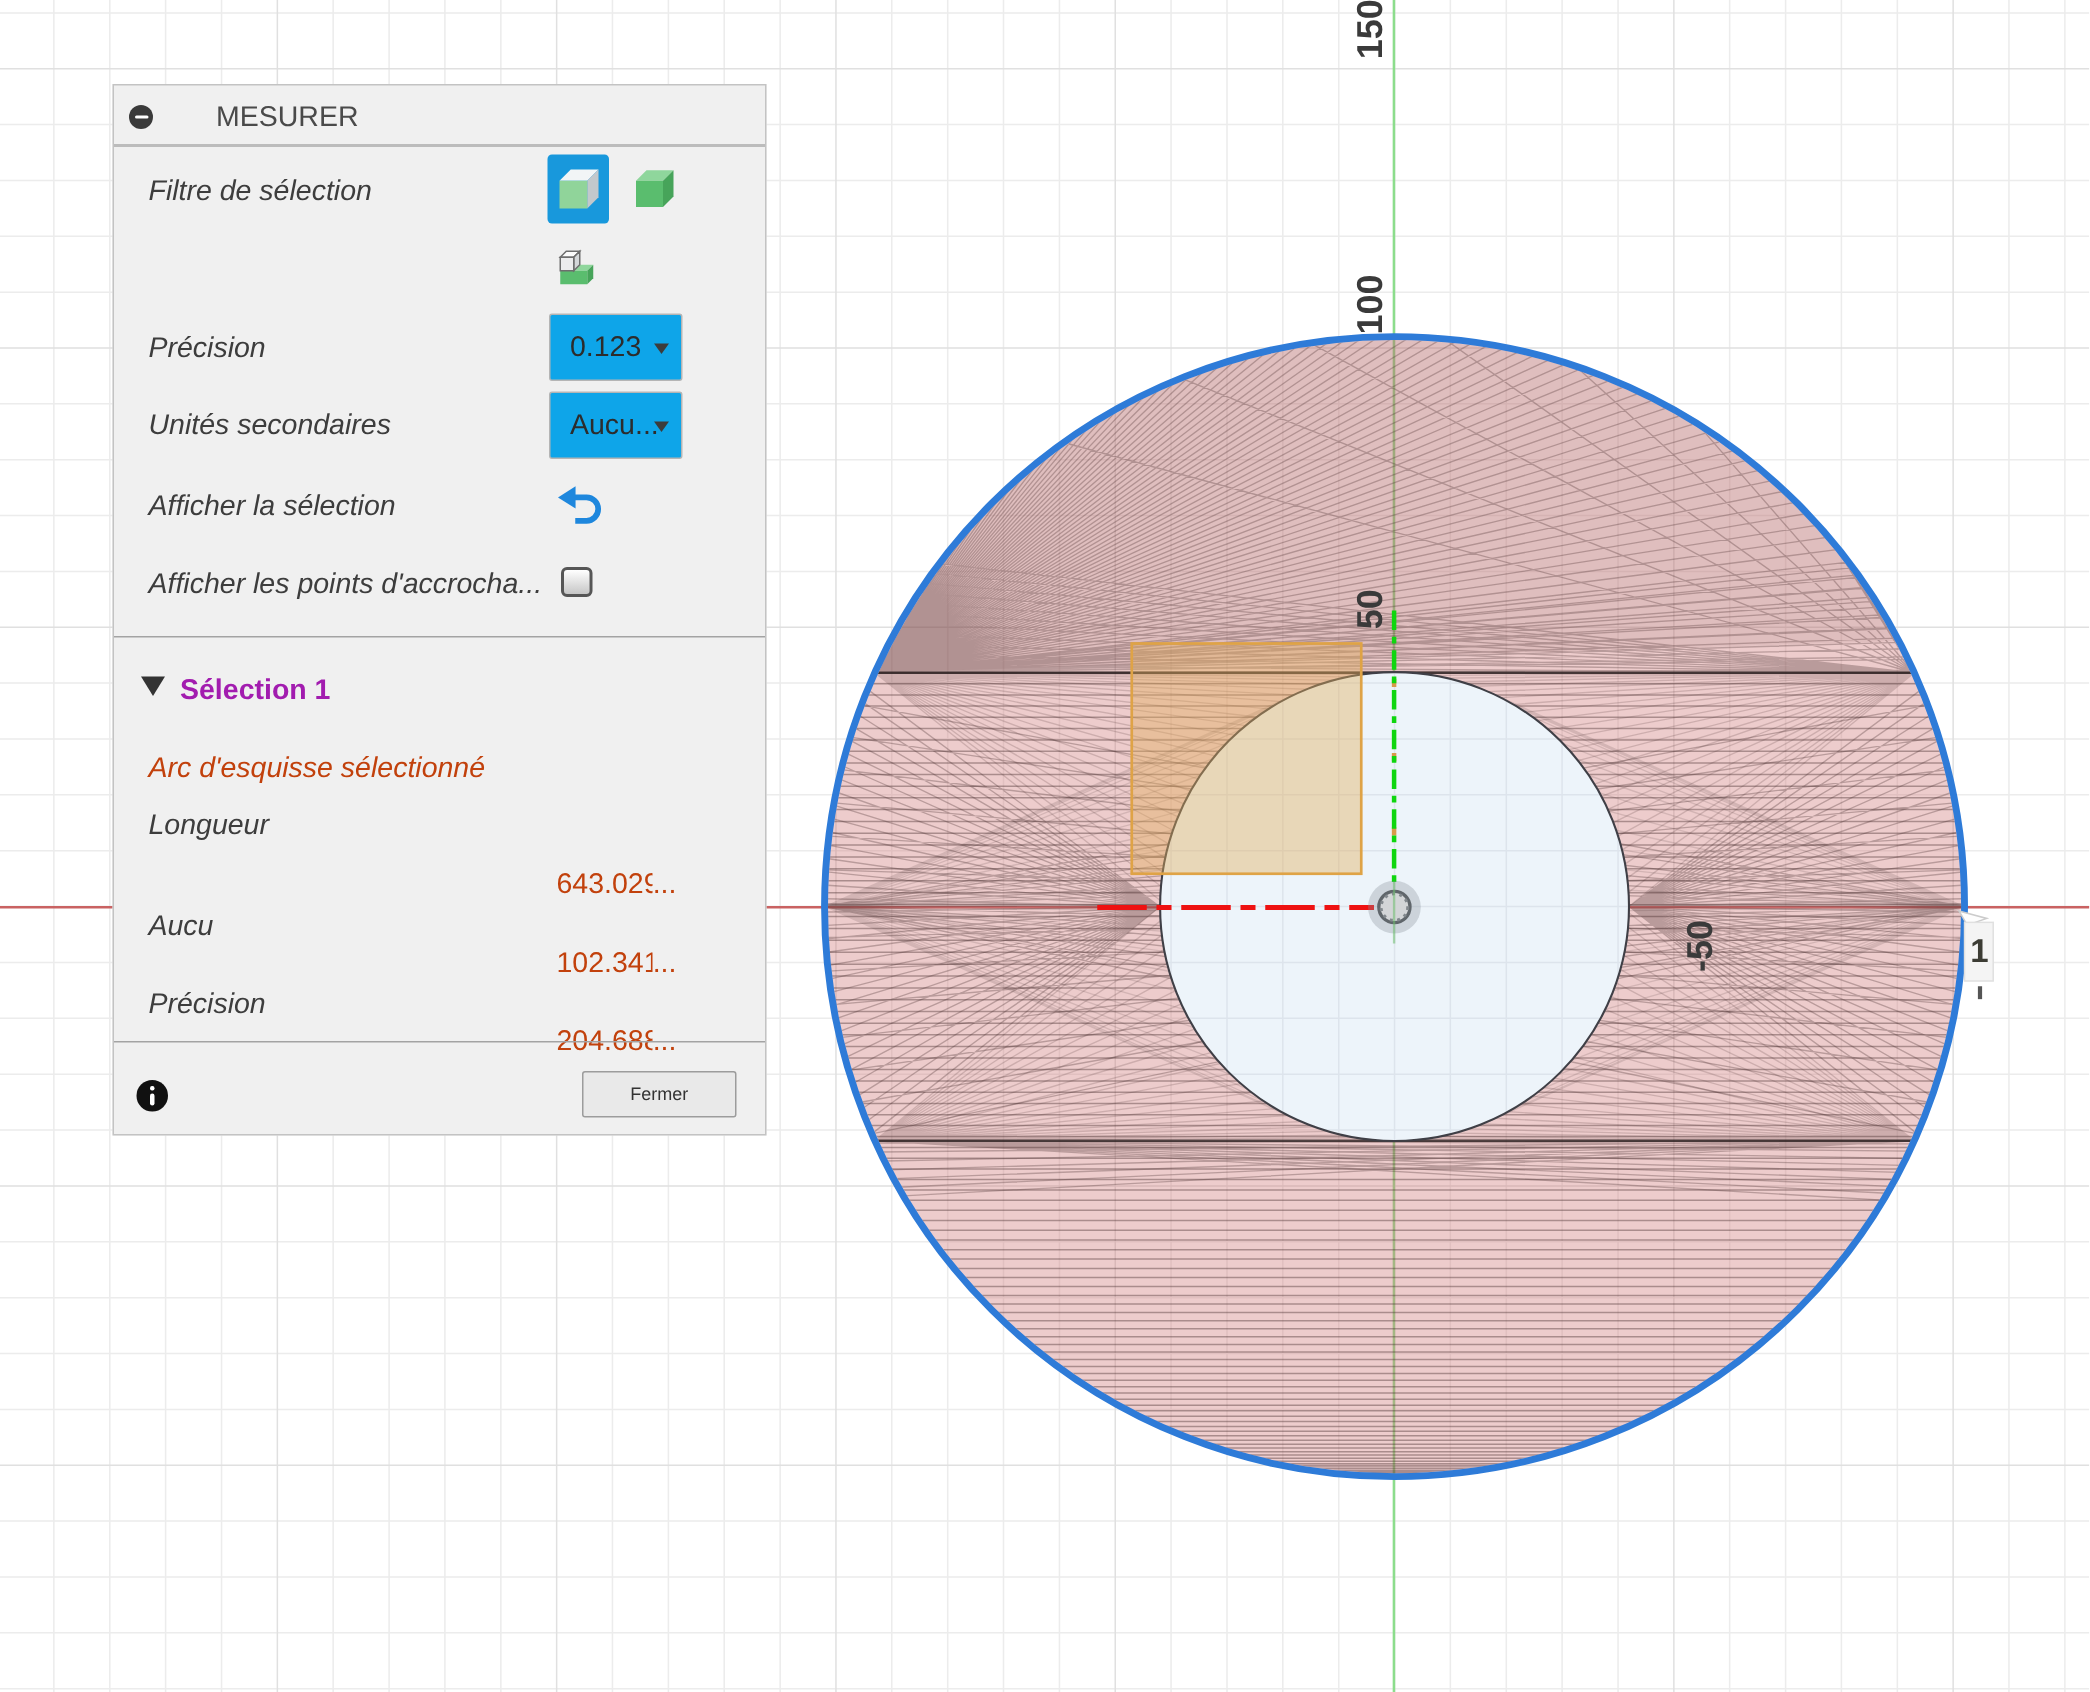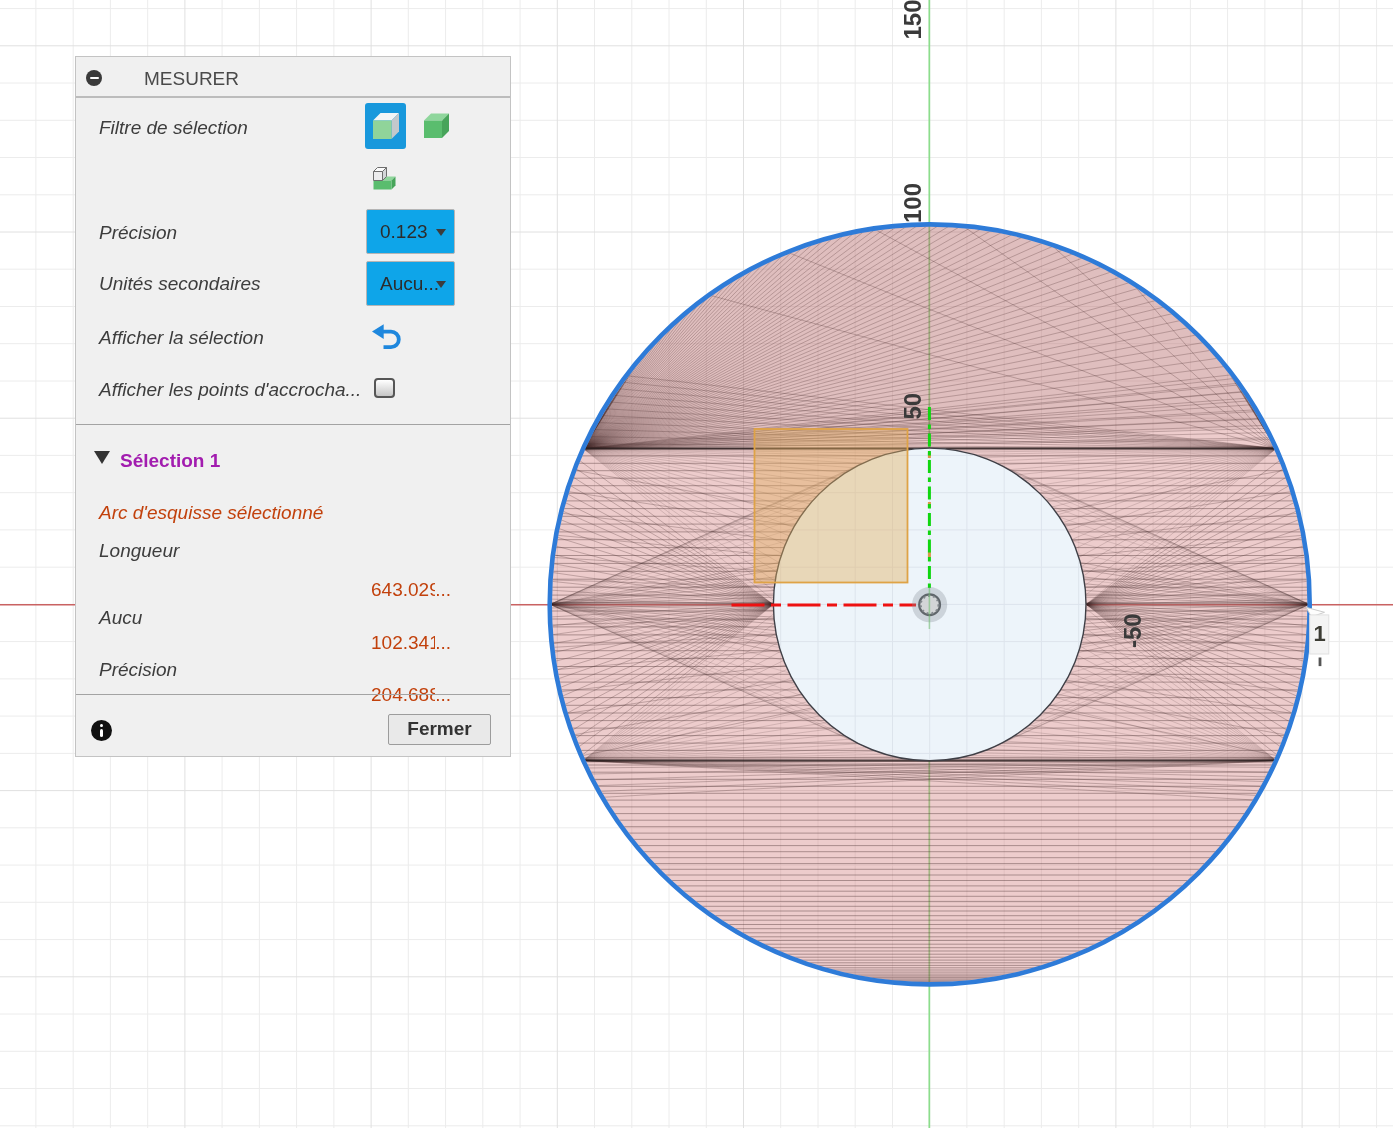--- a/index.html
+++ b/index.html
@@ -12,21 +12,21 @@
 .sel .tx{position:absolute;left:13px;top:11px;font-size:19px;color:#2c2c2c;}
 .sel .ar{position:absolute;right:8px;top:19px;width:0;height:0;border-left:5.5px solid transparent;border-right:5.5px solid transparent;border-top:7px solid #3c3c3c;}
 .ibox{position:absolute;left:289px;top:46px;width:41px;height:46px;background:#1898dc;border-radius:3px;}
 .chk{position:absolute;left:298px;top:321px;width:21px;height:20px;border:2px solid #565656;border-radius:4px;background:linear-gradient(#ffffff,#c6c6c6);box-sizing:border-box;}
 .divi{position:absolute;left:0;width:100%;height:1px;background:#a3a3a3;}
 .tri{position:absolute;left:18px;top:394px;width:0;height:0;border-left:8px solid transparent;border-right:8px solid transparent;border-top:13px solid #333;}
 .selhead{position:absolute;left:44px;top:393px;font-weight:bold;color:#a21caf;text-align:right;}
 .gray{color:#c2410c;}
 .val{position:absolute;left:295px;white-space:nowrap;color:#c2410c;margin-top:24px;}
 .clip9{display:inline-block;width:6px;overflow:hidden;vertical-align:bottom;}
-.ftbtn{position:absolute;left:312px;top:657px;width:103px;height:31px;background:#e9e9e9;border:1px solid #9c9c9c;border-radius:2px;box-sizing:border-box;text-align:center;line-height:28px;font-size:19px;color:#333;font-weight:bold;}
+.ftbtn{position:absolute;left:312px;top:657px;width:103px;height:31px;background:#e9e9e9;border:1px solid #9c9c9c;border-radius:2px;box-sizing:border-box;text-align:center;line-height:28px;font-size:12px;color:#333;}
 .info{position:absolute;left:15px;top:663px;width:21px;height:21px;border-radius:50%;background:#111;}
 .info::after{content:"";position:absolute;left:9px;top:4px;width:3px;height:3.4px;border-radius:50%;background:#fff;}
 .info::before{content:"";position:absolute;left:8.8px;top:9px;width:3.4px;height:8px;border-radius:1.5px;background:#fff;}
 
 </style></head>
 <body>
 <div id="stage">
 <svg width="1393" height="1128" viewBox="0 0 1393 1128" style="position:absolute;left:0;top:0">
 <defs>
         <clipPath id="oc">

